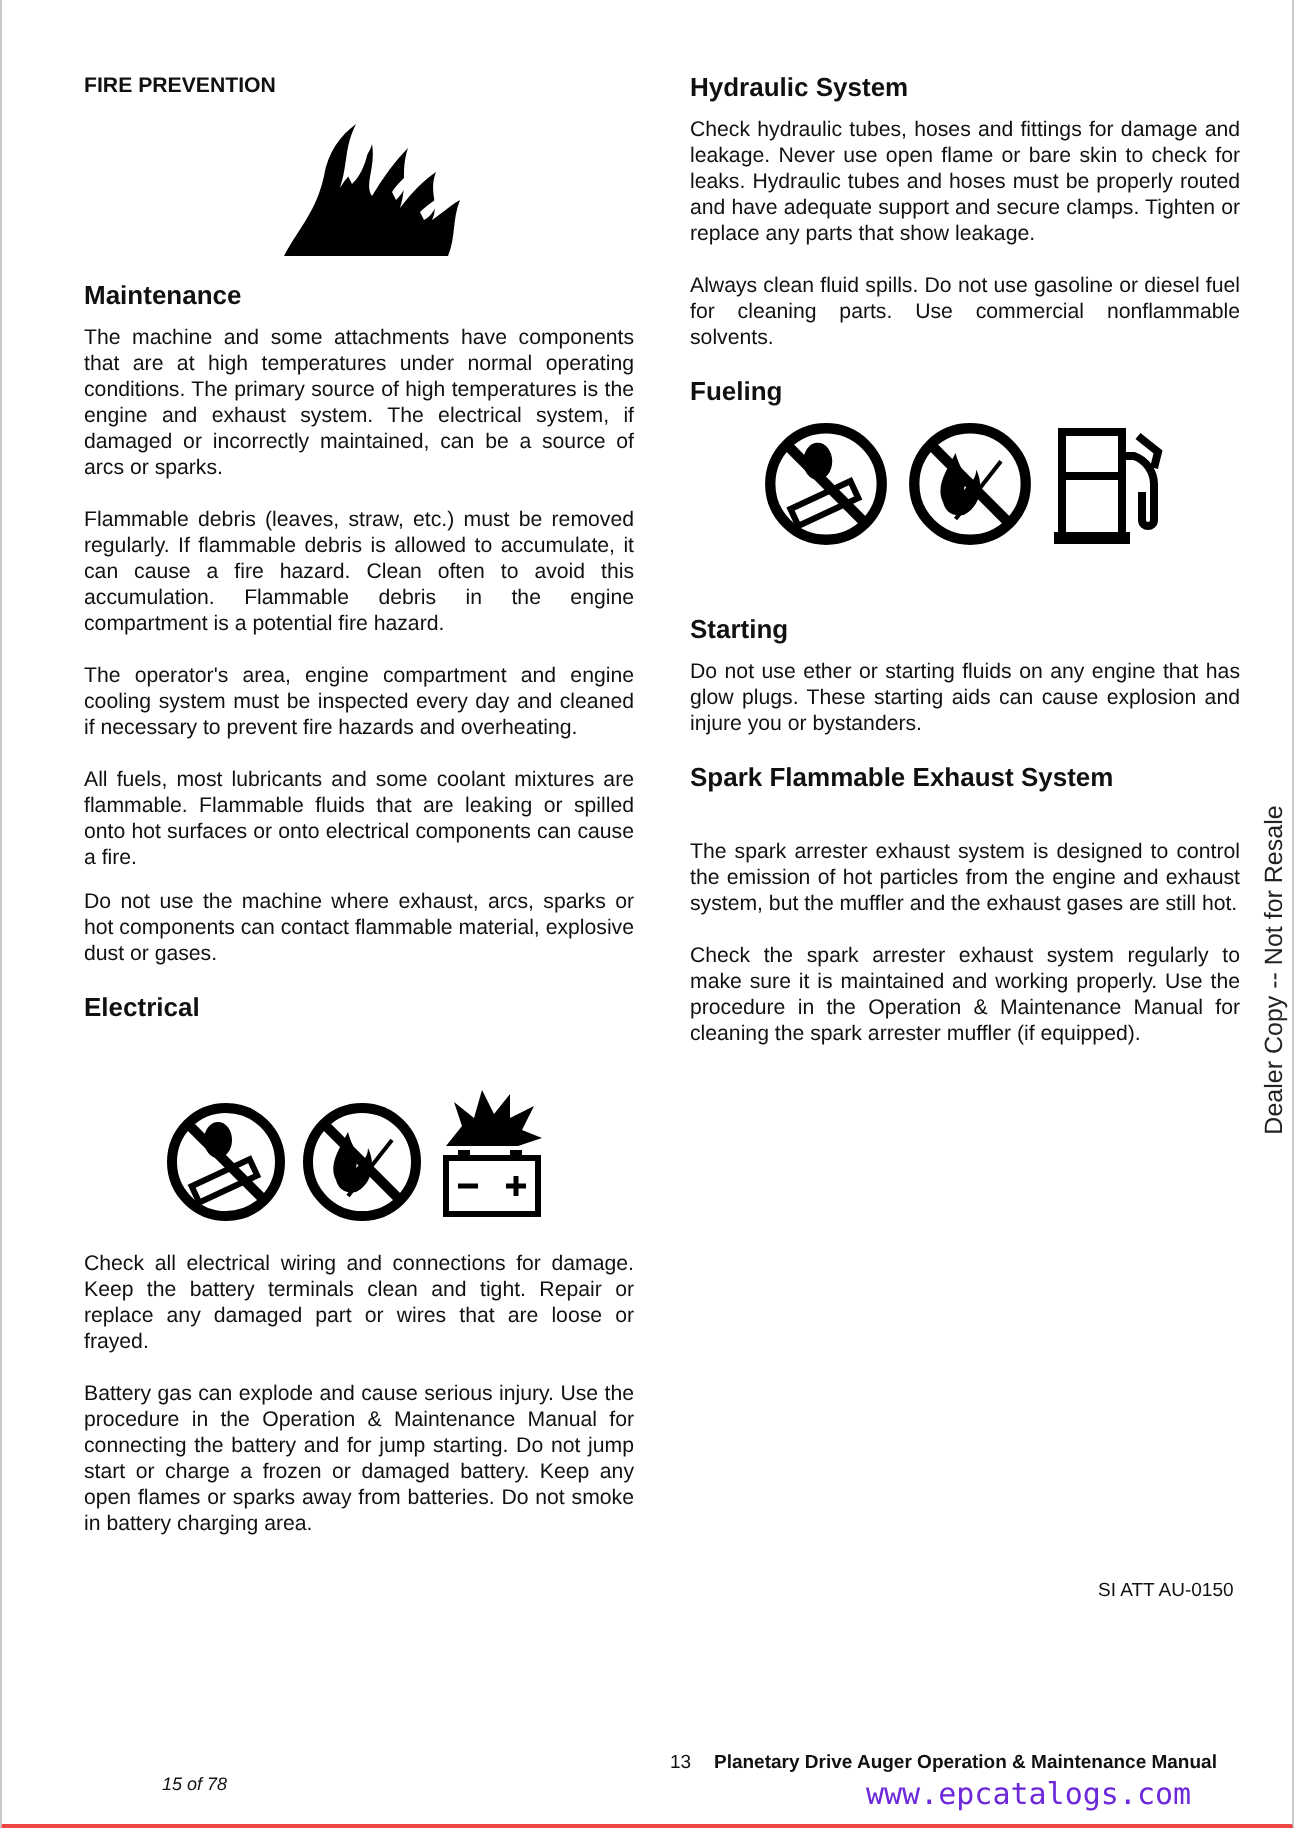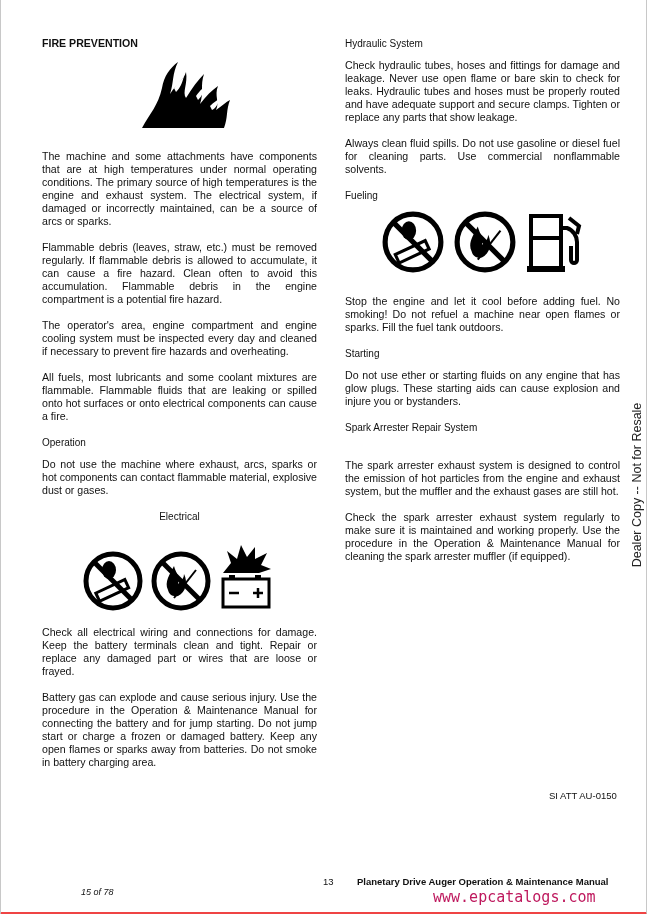--- a/index.html
+++ b/index.html
@@ -7,58 +7,58 @@
   .page {
     position: absolute; left: 0; top: 0; width: 645px; height: 912px;
     border-left: 1px solid #c8c8c8; border-right: 2px solid #c8c8c8; border-bottom: 8px solid #ef4444;
     background: #fff;
     font-family: "Liberation Sans", sans-serif;
     color: #111;
   }
   .col { position: absolute; width: 275px; }
   .col-right { left: 344px; top: 37px; }
   .h-main { font-weight: bold; font-size: 10.6px; margin: 0; line-height: 13px; }
-  .h-sub { font-weight: normal; font-size: 10px; margin: 0; line-height: 13px; }
+  .h-sub { font-weight: bold; font-size: 13px; margin: 0; line-height: 13px; }
   .p { font-size: 10.6px; line-height: 13px; text-align: justify; margin: 0; }
   .abs { position: absolute; }
   .icon { position: absolute; }
   .side-note {
     position: absolute; left: 636px; top: 485px;
     transform: translate(-50%, -50%) rotate(-90deg);
     white-space: nowrap; font-size: 12.5px; color: #222;
     font-family: "Liberation Sans", sans-serif;
   }
   .footer-code { position: absolute; left: 548px; top: 790px; font-size: 9.5px; }
-  .footer-pageno { position: absolute; left: 322px; top: 876px; font-size: 9.5px; font-weight: normal; }
+  .footer-pageno { position: absolute; left: 334px; top: 876px; font-size: 9.5px; font-weight: normal; }
   .footer-title { position: absolute; left: 356px; top: 876px; font-size: 9.5px; font-weight: bold; }
   .footer-pages { position: absolute; left: 80px; top: 887px; font-size: 9px; font-style: italic; }
-  .footer-site { position: absolute; left: 432px; top: 888px; font-size: 15px; font-family: "DejaVu Sans Mono", monospace; color: #be185d; }
+  .footer-site { position: absolute; left: 432px; top: 888px; font-size: 15px; font-family: "DejaVu Sans Mono", monospace; color: #6d28d9; }
 </style>
 </head>
 <body>
 
 <div class="page">
 
   <h1 class="h-main abs" style="left:41px; top:37px;">FIRE PREVENTION</h1>
 
   <svg class="icon" style="left:139px; top:58px;" width="92" height="70" viewBox="0 0 92 70">
     <path d="M2 70 C10 55 18 48 22 30 C24 18 30 10 38 4 C32 16 34 24 30 36 C36 26 44 22 46 14 C48 26 42 34 46 40 C52 30 58 22 64 16 C60 28 64 34 60 46 C66 38 72 32 78 28 C74 38 80 44 76 52 C82 48 86 44 90 42 C86 52 88 60 84 70 Z" fill="#000"></path>
     <path d="M34 30 C38 24 42 22 44 18 C42 26 40 30 36 34 Z" fill="#fff"></path>
     <path d="M56 38 C60 32 64 30 66 26 C64 34 62 38 58 42 Z" fill="#fff"></path>
     <path d="M70 48 C74 44 78 42 80 40 C78 46 76 50 72 52 Z" fill="#fff"></path>
   </svg>
 
   <div class="col" style="left:41px; top:141px;">
+    <h2 class="h-sub">Maintenance</h2>
     <p class="p" style="margin-top:9px;">The machine and some attachments have components that are at high temperatures under normal operating conditions. The primary source of high temperatures is the engine and exhaust system. The electrical system, if damaged or incorrectly maintained, can be a source of arcs or sparks.</p>
     <p class="p" style="margin-top:13px;">Flammable debris (leaves, straw, etc.) must be removed regularly. If flammable debris is allowed to accumulate, it can cause a fire hazard. Clean often to avoid this accumulation. Flammable debris in the engine compartment is a potential fire hazard.</p>
     <p class="p" style="margin-top:13px;">The operator's area, engine compartment and engine cooling system must be inspected every day and cleaned if necessary to prevent fire hazards and overheating.</p>
     <p class="p" style="margin-top:13px;">All fuels, most lubricants and some coolant mixtures are flammable. Flammable fluids that are leaking or spilled onto hot surfaces or onto electrical components can cause a fire.</p>
-    <h2 class="h-sub" style="margin-top:13px;">Operation</h2>
     <p class="p" style="margin-top:9px;">Do not use the machine where exhaust, arcs, sparks or hot components can contact flammable material, explosive dust or gases.</p>
-    <h2 class="h-sub" style="margin-top:13px;text-align:center;">Electrical</h2>
+    <h2 class="h-sub" style="margin-top:13px;">Electrical</h2>
   </div>
 
   <svg class="icon" style="left:81px; top:550px;" width="62" height="62" viewBox="0 0 62 62">
     <circle cx="31" cy="31" r="27" fill="none" stroke="#000" stroke-width="5"></circle>
     <ellipse cx="27" cy="20" rx="7" ry="9" fill="#000"></ellipse>
     <rect x="14" y="36" width="32" height="9" fill="#fff" stroke="#000" stroke-width="3" transform="rotate(-25 30 40)"></rect>
     <line x1="12" y1="12" x2="50" y2="50" stroke="#000" stroke-width="5"></line>
   </svg>
   <svg class="icon" style="left:149px; top:550px;" width="62" height="62" viewBox="0 0 62 62">
     <circle cx="31" cy="31" r="27" fill="none" stroke="#000" stroke-width="5"></circle>
@@ -103,24 +103,23 @@
   <svg class="icon" style="left:526px; top:212px;" width="56" height="62" viewBox="0 0 56 62">
     <rect x="4" y="4" width="30" height="52" fill="#fff" stroke="#000" stroke-width="4"></rect>
     <line x1="4" y1="26" x2="34" y2="26" stroke="#000" stroke-width="4"></line>
     <line x1="19" y1="4" x2="19" y2="26" stroke="#000" stroke-width="0"></line>
     <rect x="0" y="54" width="38" height="6" fill="#000"></rect>
     <path d="M34 16 L40 16 C46 18 50 24 50 30 L50 48 C50 52 44 52 44 48 L44 34" fill="none" stroke="#000" stroke-width="4"></path>
     <path d="M42 6 L52 14 L50 22" fill="none" stroke="#000" stroke-width="4"></path>
   </svg>
 
   <div class="col" style="left:344px; top:295px;">
-    <p class="p">Stop the engine and let it cool before adding fuel. No smoking! Do not refuel a machine near open flames or sparks. Fill the fuel tank outdoors.</p>
     <h2 class="h-sub" style="margin-top:13px;">Starting</h2>
     <p class="p" style="margin-top:9px;">Do not use ether or starting fluids on any engine that has glow plugs. These starting aids can cause explosion and injure you or bystanders.</p>
-    <h2 class="h-sub" style="margin-top:13px;">Spark Arrester Repair System</h2>
+    <h2 class="h-sub" style="margin-top:13px;">Spark Flammable Exhaust System</h2>
     <p class="p" style="margin-top:25px;">The spark arrester exhaust system is designed to control the emission of hot particles from the engine and exhaust system, but the muffler and the exhaust gases are still hot.</p>
     <p class="p" style="margin-top:13px;">Check the spark arrester exhaust system regularly to make sure it is maintained and working properly. Use the procedure in the Operation &amp; Maintenance Manual for cleaning the spark arrester muffler (if equipped).</p>
   </div>
 
   <div class="side-note">Dealer Copy -- Not for Resale</div>
 
   <div class="footer-code">SI ATT AU-0150</div>
   <div class="footer-pageno">13</div>
   <div class="footer-title">Planetary Drive Auger Operation &amp; Maintenance Manual</div>
   <div class="footer-pages">15 of 78</div>

